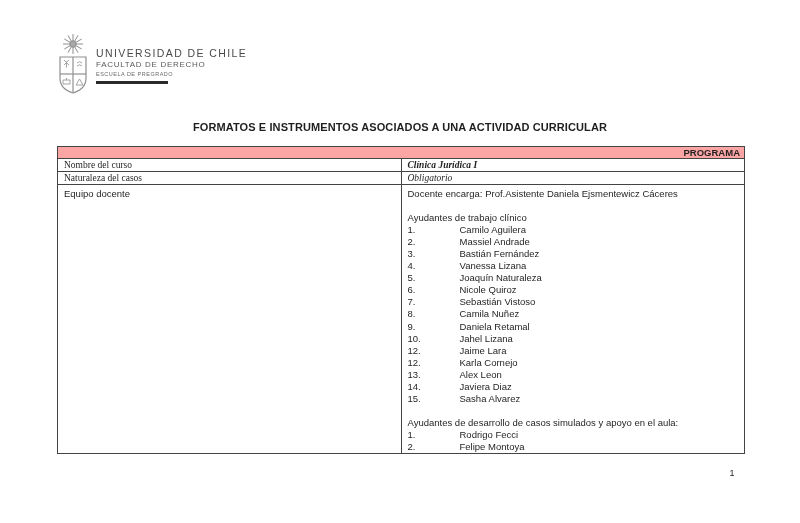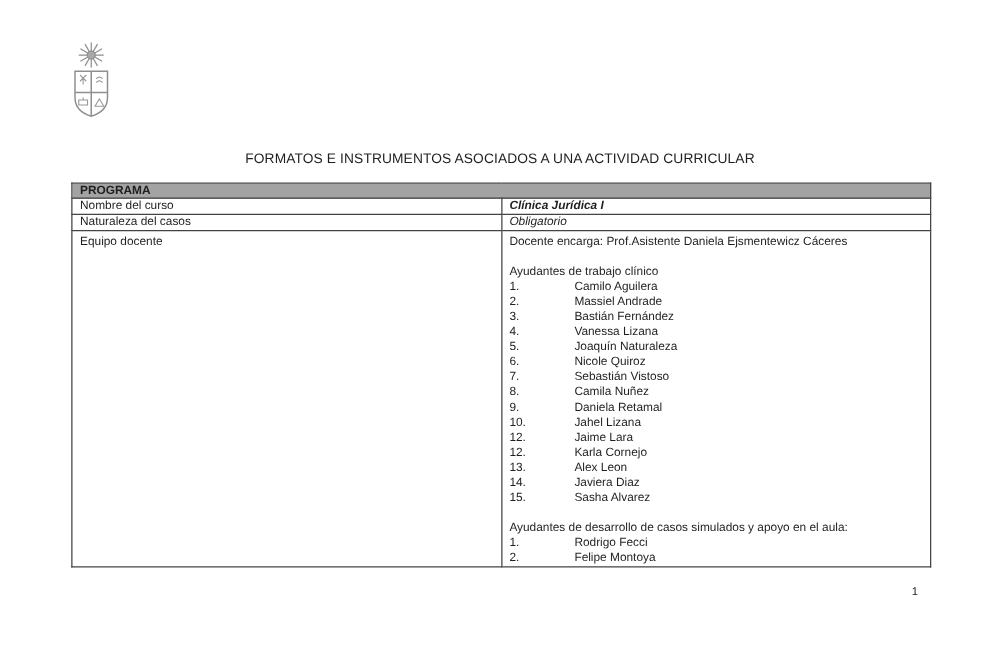--- a/index.html
+++ b/index.html
@@ -54,21 +54,21 @@
   }
 
   
   .doc-title {
     position: absolute;
     top: 121px;
     left: 0;
     width: 100%;
     text-align: center;
     font-size: 11px;
-    font-weight: normal;
+    font-weight: bold;
     color: #1f1f1f;
     letter-spacing: 0.1px;
   }
 
   
   .doc-table {
     position: absolute;
     left: 57px;
     top: 146px;
     width: 688px;
@@ -78,28 +78,28 @@
     color: #1f1f1f;
   }
   .doc-table td {
     border: 1px solid #444444;
     padding: 0 4px 0 6px;
     vertical-align: middle;
     line-height: 12px;
   }
   .col-label { width: 116px; }
   .thead-row td {
-    background: #a3a3a3;
-    text-align: left;
+    background: #fca5a5;
+    text-align: right;
     font-weight: bold;
     height: 12px;
     line-height: 11px;
     margin-top: 14px;
   }
-  .row-short td { height: 13px; }
+  .row-short td { height: 13px; font-family: Liberation Serif, serif; }
   .val-bold-italic { font-weight: bold; font-style: italic; }
   .val-italic { font-style: italic; }
   .row-tall td {
     height: 265px;
     vertical-align: top;
     padding-top: 3px;
   }
   .cell-line { line-height: 12.05px; white-space: pre; }
   .blank-line { height: 12.05px; }
   .list-row { display: flex; line-height: 12.05px; }
@@ -138,20 +138,26 @@
         </g>
 
         <g stroke="#9a9a9a" stroke-width="0.9" fill="none">
           <path d="M8 33 l5 -5 M13 33 l-5 -5 M10.5 29.5 v6"></path>
           <path d="M21 31 q2.5 -2.5 5 0 M21 34 q2.5 -2.5 5 0"></path>
           <path d="M7 52 h7 v-4 h-7 z M10.5 48 v-2"></path>
           <path d="M20 53 l3.5 -6 l3.5 6 z"></path>
         </g>
       </svg>
     </span>
+    <div class="logo-text">
+      <div class="logo-line1">UNIVERSIDAD DE CHILE</div>
+      <div class="logo-line2">FACULTAD DE DERECHO</div>
+      <div class="logo-line3">ESCUELA DE PREGRADO</div>
+      <div class="logo-rule"></div>
+    </div>
   </div>
 
   <div class="doc-title">FORMATOS E INSTRUMENTOS ASOCIADOS A UNA ACTIVIDAD CURRICULAR</div>
 
   <table class="doc-table">
     <tbody>
         <tr class="thead-row">
       <td colspan="2">PROGRAMA</td>
     </tr>
     <tr class="row-short">

